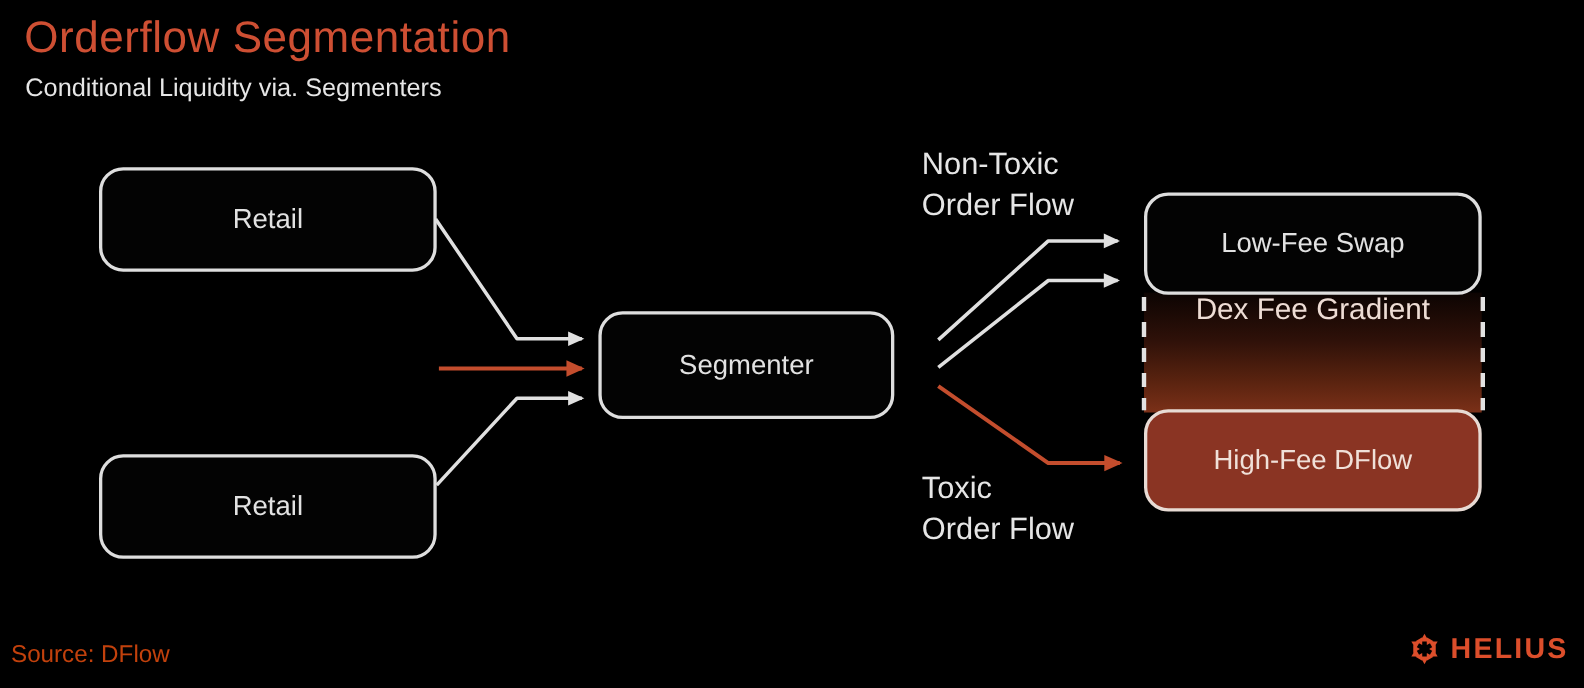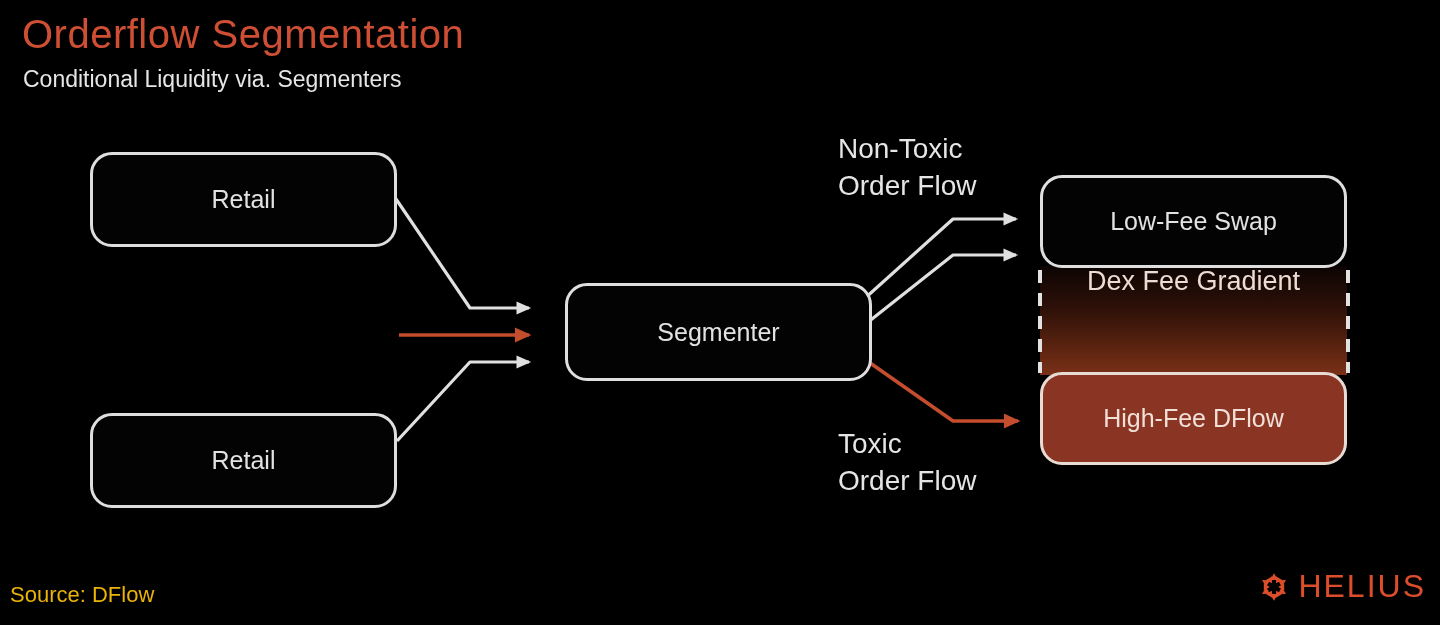--- a/index.html
+++ b/index.html
@@ -23,21 +23,21 @@
   .box {
     position:absolute; box-sizing:border-box;
     border:3px solid #DEDEDE; border-radius:22px;
     display:flex; align-items:center; justify-content:center;
     color:#E2E2E2; font-size:25px; background:#030303;
     z-index:2;
   }
   .box-retail-top    { left:90px;  top:152px; width:307px; height:95px; }
   .box-searcher      { left:90px;  top:284px; width:307px; height:93px; border:4px solid #BE4931; }
   .box-retail-bottom { left:90px;  top:413px; width:307px; height:95px; }
-  .box-segmenter     { left:565px; top:283px; width:307px; height:98px; }
+  .box-segmenter     { left:544px; top:283px; width:269px; height:98px; }
   .box-low-fee       { left:1040px; top:175px; width:307px; height:93px; }
   .box-high-fee      {
     left:1040px; top:372px; width:307px; height:93px;
     background:#8A3423; border-color:#E8DBD4; color:#F0E0D8;
   }
   .dex-section {
     position:absolute; left:1040px; top:266px; width:307px; height:109px;
     box-sizing:border-box; z-index:1;
     background:linear-gradient(180deg, #0C0402 0%, #2F1109 40%, #57220F 72%, #7B3018 100%);
     display:flex; justify-content:center;
@@ -54,29 +54,29 @@
     position:absolute; color:#e5e5e5; font-size:28px; line-height:37px;
     white-space:pre-line;
   }
   .label-non-toxic { left:838px; top:130px; }
   .label-toxic     { left:838px; top:425px; }
   
   .arrows { position:absolute; left:0; top:0; z-index:0; }
   
   .source {
     position:absolute; left:10px; bottom:17px;
-    font-size:22px; color:#eab308;
+    font-size:22px; color:#c2410c;
   }
   .brand {
     position:absolute; right:14px; bottom:20px;
     display:flex; align-items:center; gap:9px;
     color:#DC4E2B;
   }
   .brand-text {
-    font-size:32px; font-weight:normal; letter-spacing:2px;
+    font-size:26px; font-weight:bold; letter-spacing:2px;
   }
 </style>
 </head>
 <body>
 
 <div class="slide">
 
   <div class="title">Orderflow Segmentation</div>
   <div class="subtitle">Conditional Liquidity via. Segmenters</div>
 

